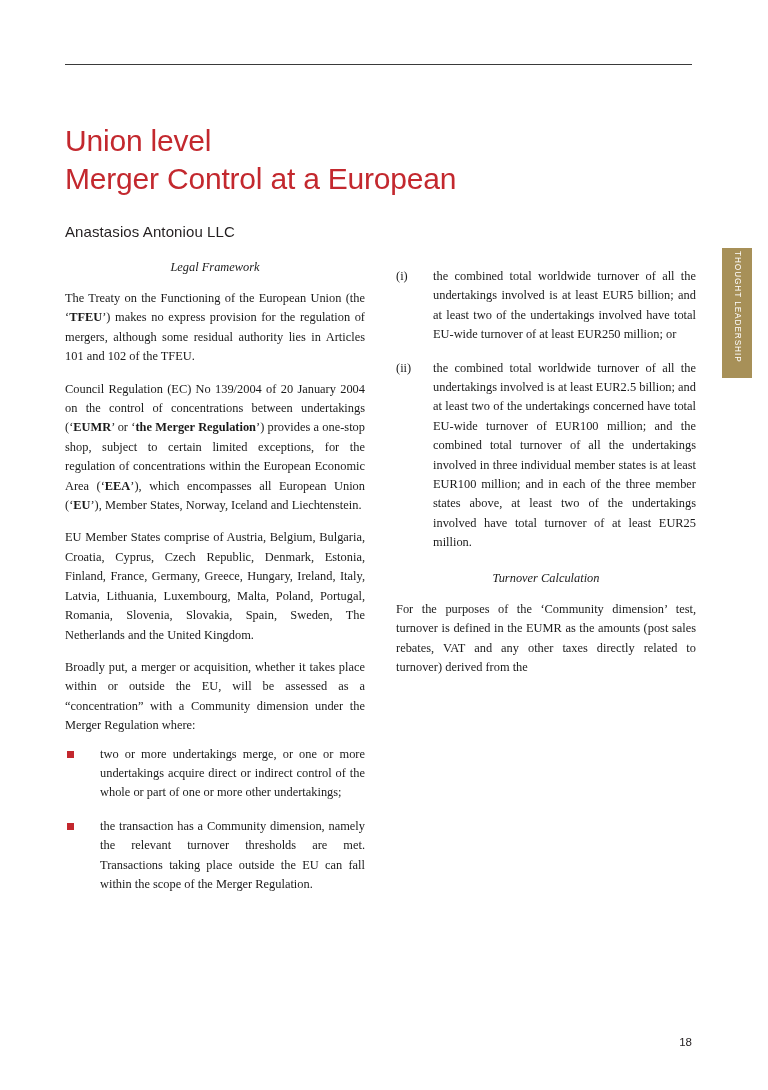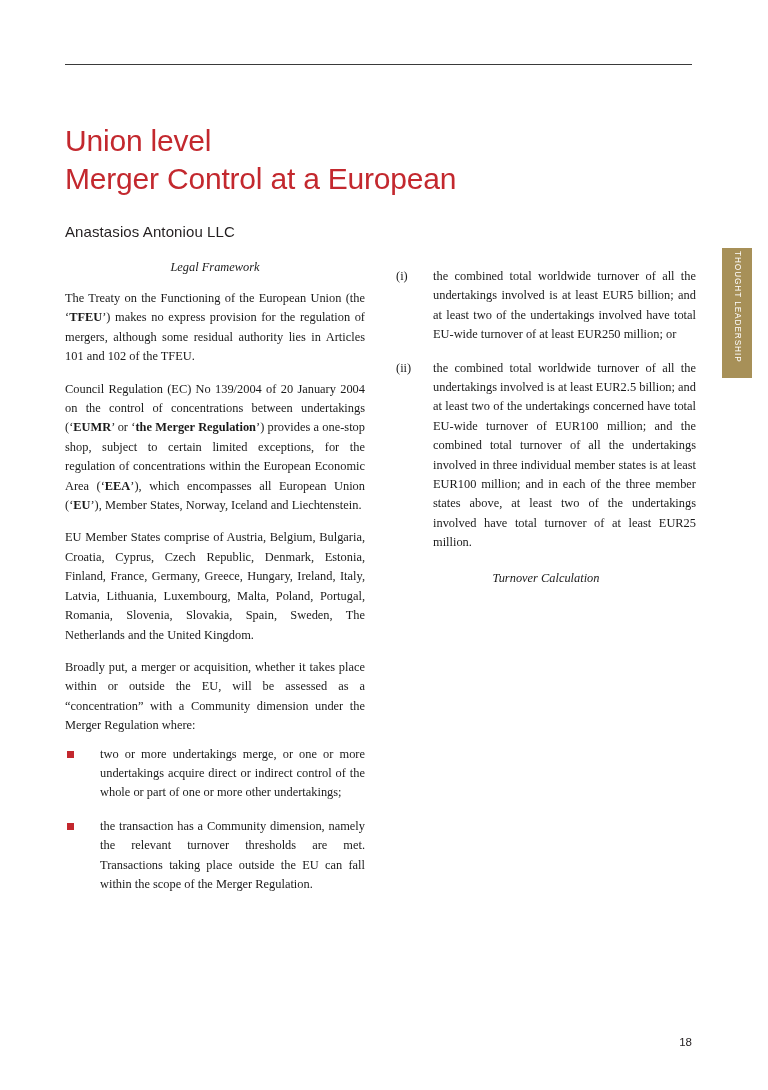--- a/index.html
+++ b/index.html
@@ -225,20 +225,21 @@
       </li>
       <li>
         <span class="marker">(ii)</span>
         <span>the combined total worldwide turnover of all the undertakings involved is at least EUR2.5 billion; and at least two of the undertakings concerned have total EU-wide turnover of EUR100 million; and the combined total turnover of all the undertakings involved in three individual member states is at least EUR100 million; and in each of the three member states above, at least two of the undertakings involved have total turnover of at least EUR25 million.</span>
       </li>
     </ol>
 
 
     <p class="subhead spaced">Turnover Calculation</p>
 
+    <p>For the purposes of the ‘Community dimension’ test, turnover is defined in the EUMR as the amounts (post sales rebates, VAT and any other taxes directly related to turnover) derived from the</p>
 
   </div>
 
   <div class="side-tab">
     <div class="side-tab-label">THOUGHT LEADERSHIP</div>
   </div>
 
   <div class="page-number">18</div>
 
 </div>

